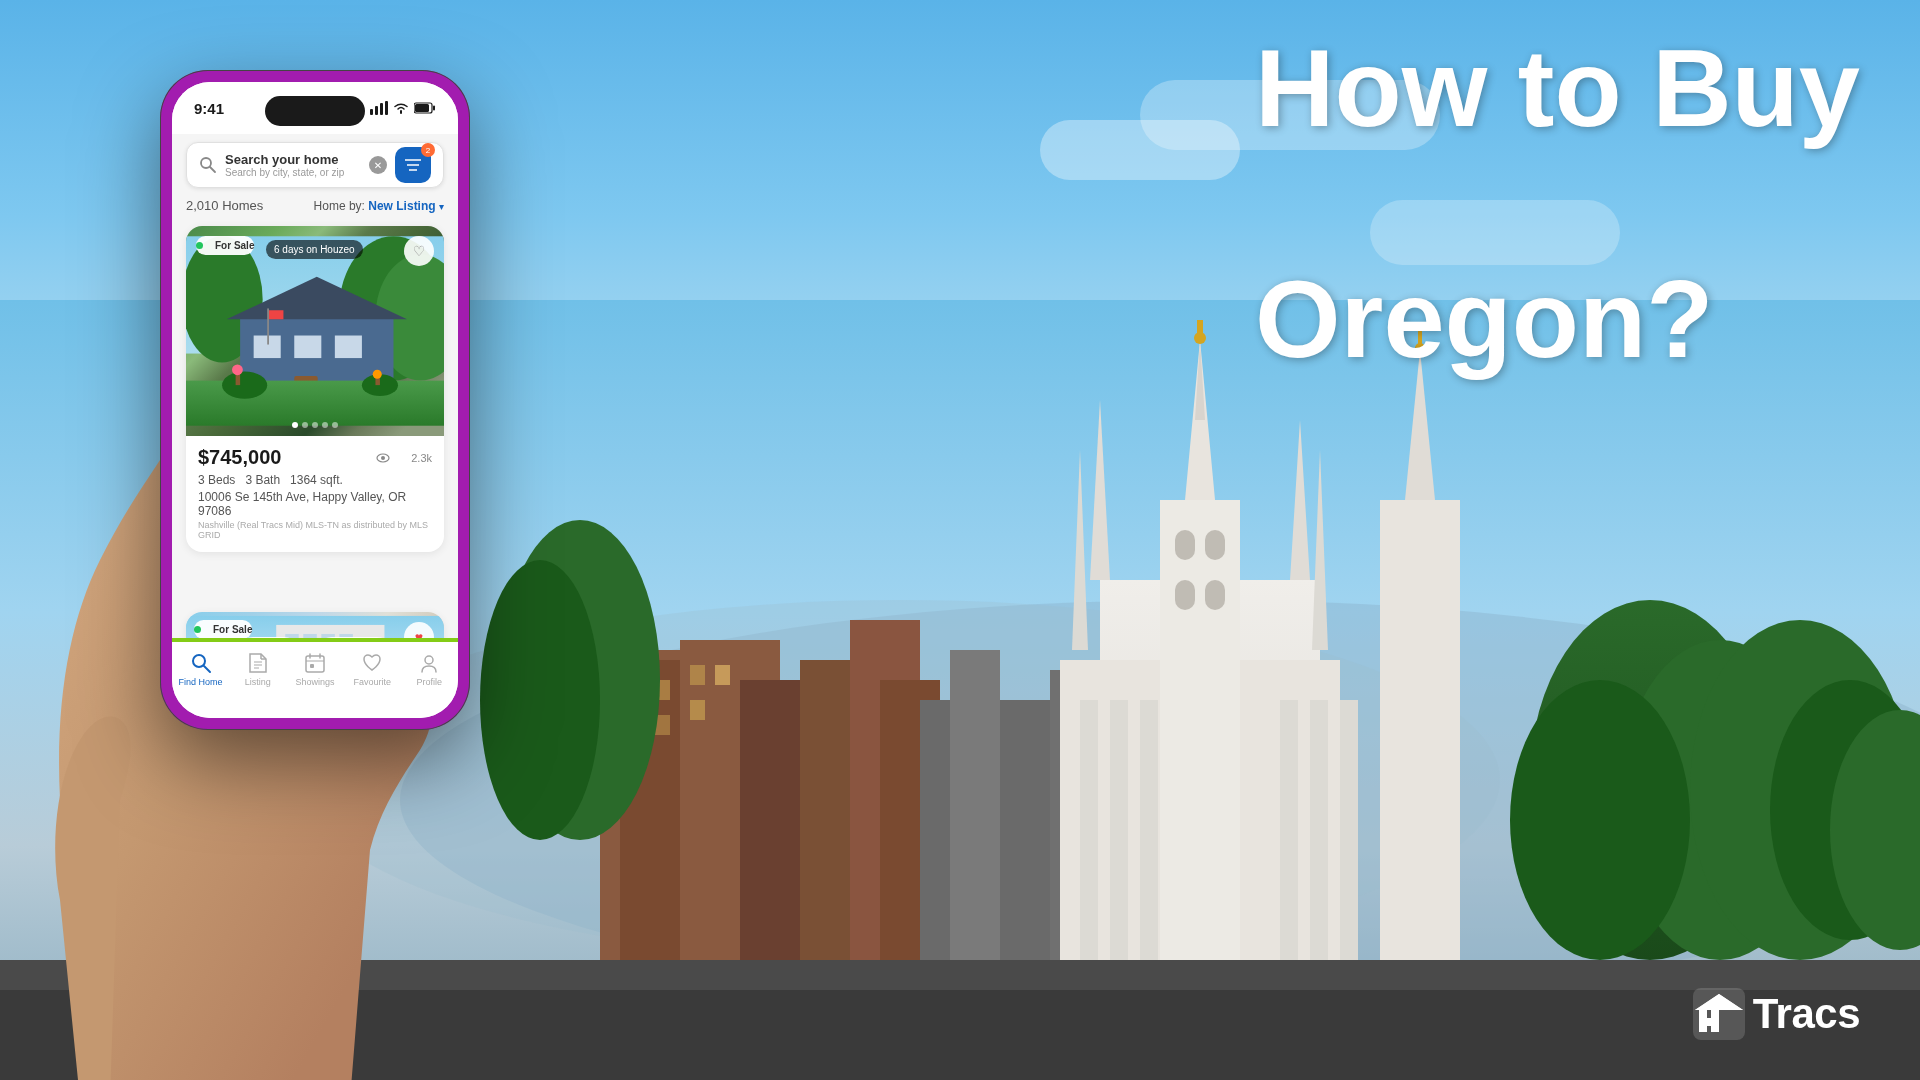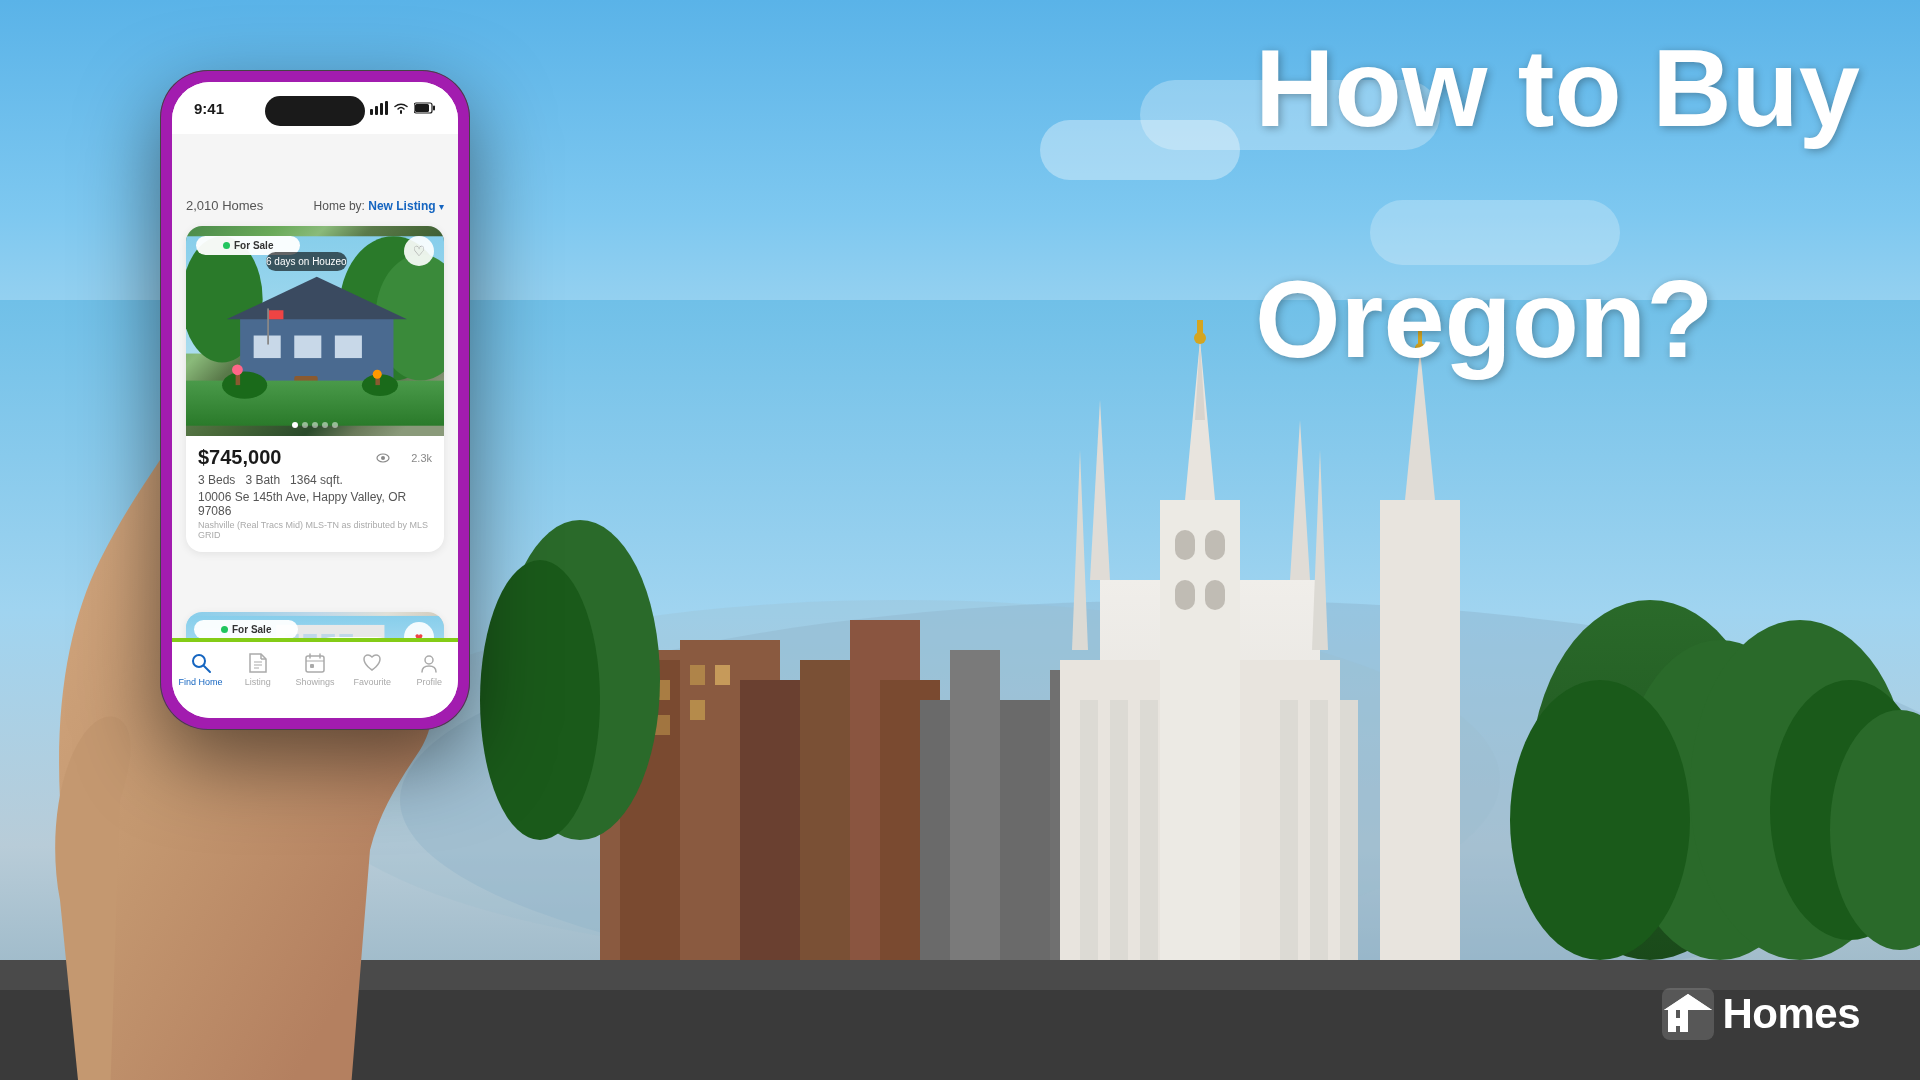--- a/index.html
+++ b/index.html
@@ -252,43 +252,43 @@
       position: relative;
       overflow: hidden;
     }
 
     .listing-badge-forsale {
       position: absolute;
       top: 10px;
       left: 10px;
       background: rgba(255,255,255,0.95);
       border-radius: 20px;
-      padding: 4px 27px;
+      padding: 4px 0;
       font-size: 10px;
       font-weight: 600;
       color: #333;
       display: flex;
       align-items: center;
-      gap: 4px;
+      gap: 12px;
     }
 
     .green-dot {
       width: 7px;
       height: 7px;
       background: #22c55e;
       border-radius: 50%;
     }
 
     .listing-badge-days {
       position: absolute;
-      top: 26px;
+      top: 14px;
       left: 80px;
       background: rgba(0,0,0,0.6);
       border-radius: 20px;
-      padding: 4px 0;
+      padding: 4px 8px;
       font-size: 10px;
       color: white;
     }
 
     .heart-btn {
       position: absolute;
       top: 10px;
       right: 10px;
       width: 30px;
       height: 30px;
@@ -587,21 +587,21 @@
   <svg class="houzeo-logo-icon" viewBox="0 0 52 52" fill="none">
     <rect width="52" height="52" rx="8" fill="white" opacity="0.15"></rect>
 
     <rect x="6" y="20" width="8" height="24" fill="white"></rect>
     <rect x="6" y="30" width="20" height="8" fill="white"></rect>
     <rect x="18" y="20" width="8" height="24" fill="white"></rect>
 
     <polygon points="2,22 26,6 50,22" fill="white"></polygon>
     <polygon points="2,22 26,6 50,22 46,22 26,10 6,22" fill="white"></polygon>
   </svg>
-  <span class="houzeo-logo-text">Homes</span>
+  <span class="houzeo-logo-text">Tracs</span>
 </div>
 
 <div class="phone-wrapper">
 
   <svg style="position:absolute;bottom:-20px;left:-80px;width:560px;height:900px;z-index:12;" viewBox="0 0 560 900">
     <defs>
       <linearGradient id="handGrad" x1="0%" y1="0%" x2="100%" y2="100%">
         <stop offset="0%" style="stop-color:#d4a880"></stop>
         <stop offset="40%" style="stop-color:#c49870"></stop>
         <stop offset="80%" style="stop-color:#b48060"></stop>
@@ -639,20 +639,39 @@
           </svg>
 
           <svg width="22" height="12" viewBox="0 0 22 12">
             <rect x="0" y="1" width="18" height="10" rx="2" stroke="#1a1a1a" stroke-width="1.2" fill="none"></rect>
             <rect x="1" y="2" width="14" height="8" rx="1.5" fill="#1a1a1a"></rect>
             <rect x="19" y="3.5" width="2" height="5" rx="1" fill="#1a1a1a"></rect>
           </svg>
         </div>
       </div>
 
+      <div class="search-bar">
+        <svg width="18" height="18" viewBox="0 0 18 18">
+          <circle cx="7" cy="7" r="5" stroke="#888" stroke-width="1.8" fill="none"></circle>
+          <line x1="11" y1="11" x2="16" y2="16" stroke="#888" stroke-width="1.8" stroke-linecap="round"></line>
+        </svg>
+        <div class="search-text-area">
+          <div class="search-main-text">Search your home</div>
+          <div class="search-sub-text">Search by city, state, or zip</div>
+        </div>
+        <div class="search-clear">✕</div>
+        <div class="search-filter-btn">
+          <svg width="16" height="14" viewBox="0 0 16 14" fill="none">
+            <line x1="0" y1="2" x2="16" y2="2" stroke="white" stroke-width="1.5"></line>
+            <line x1="2" y1="7" x2="14" y2="7" stroke="white" stroke-width="1.5"></line>
+            <line x1="4" y1="12" x2="12" y2="12" stroke="white" stroke-width="1.5"></line>
+          </svg>
+          <div class="filter-badge">2</div>
+        </div>
+      </div>
 
       <div class="results-header">
         <span class="results-count">2,010 Homes</span>
         <span class="sort-by">
           <span>Home by:</span>
           <span class="sort-by-link">New Listing</span>
           <span style="color:#1565c0;font-size:10px;">▾</span>
         </span>
       </div>
 

